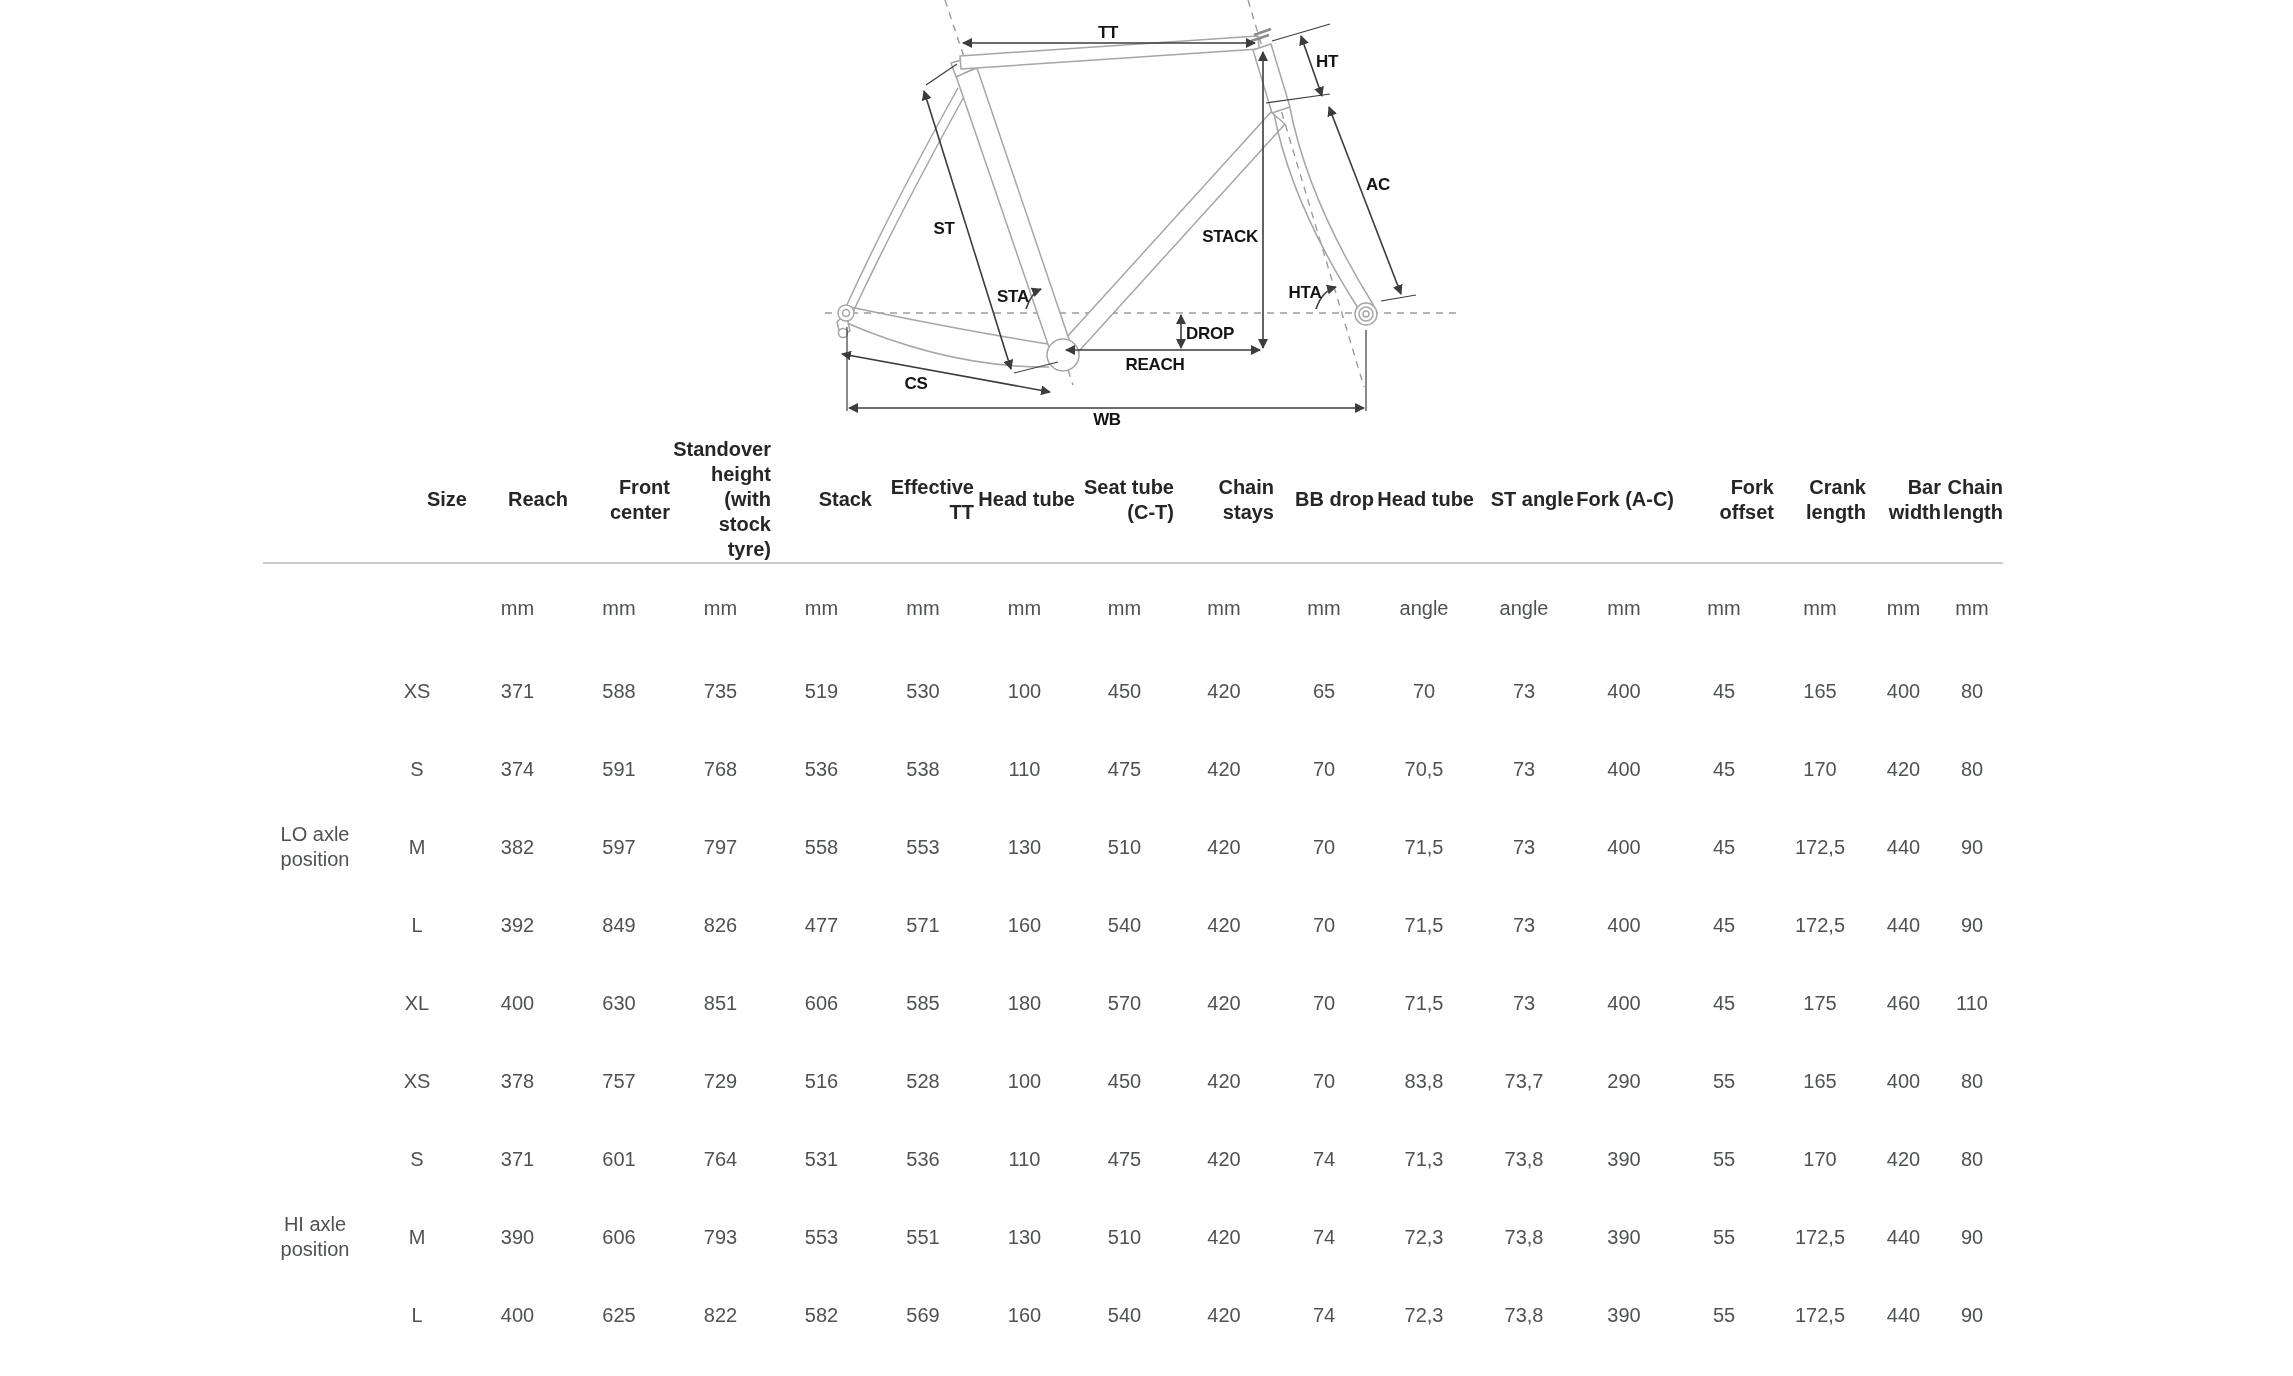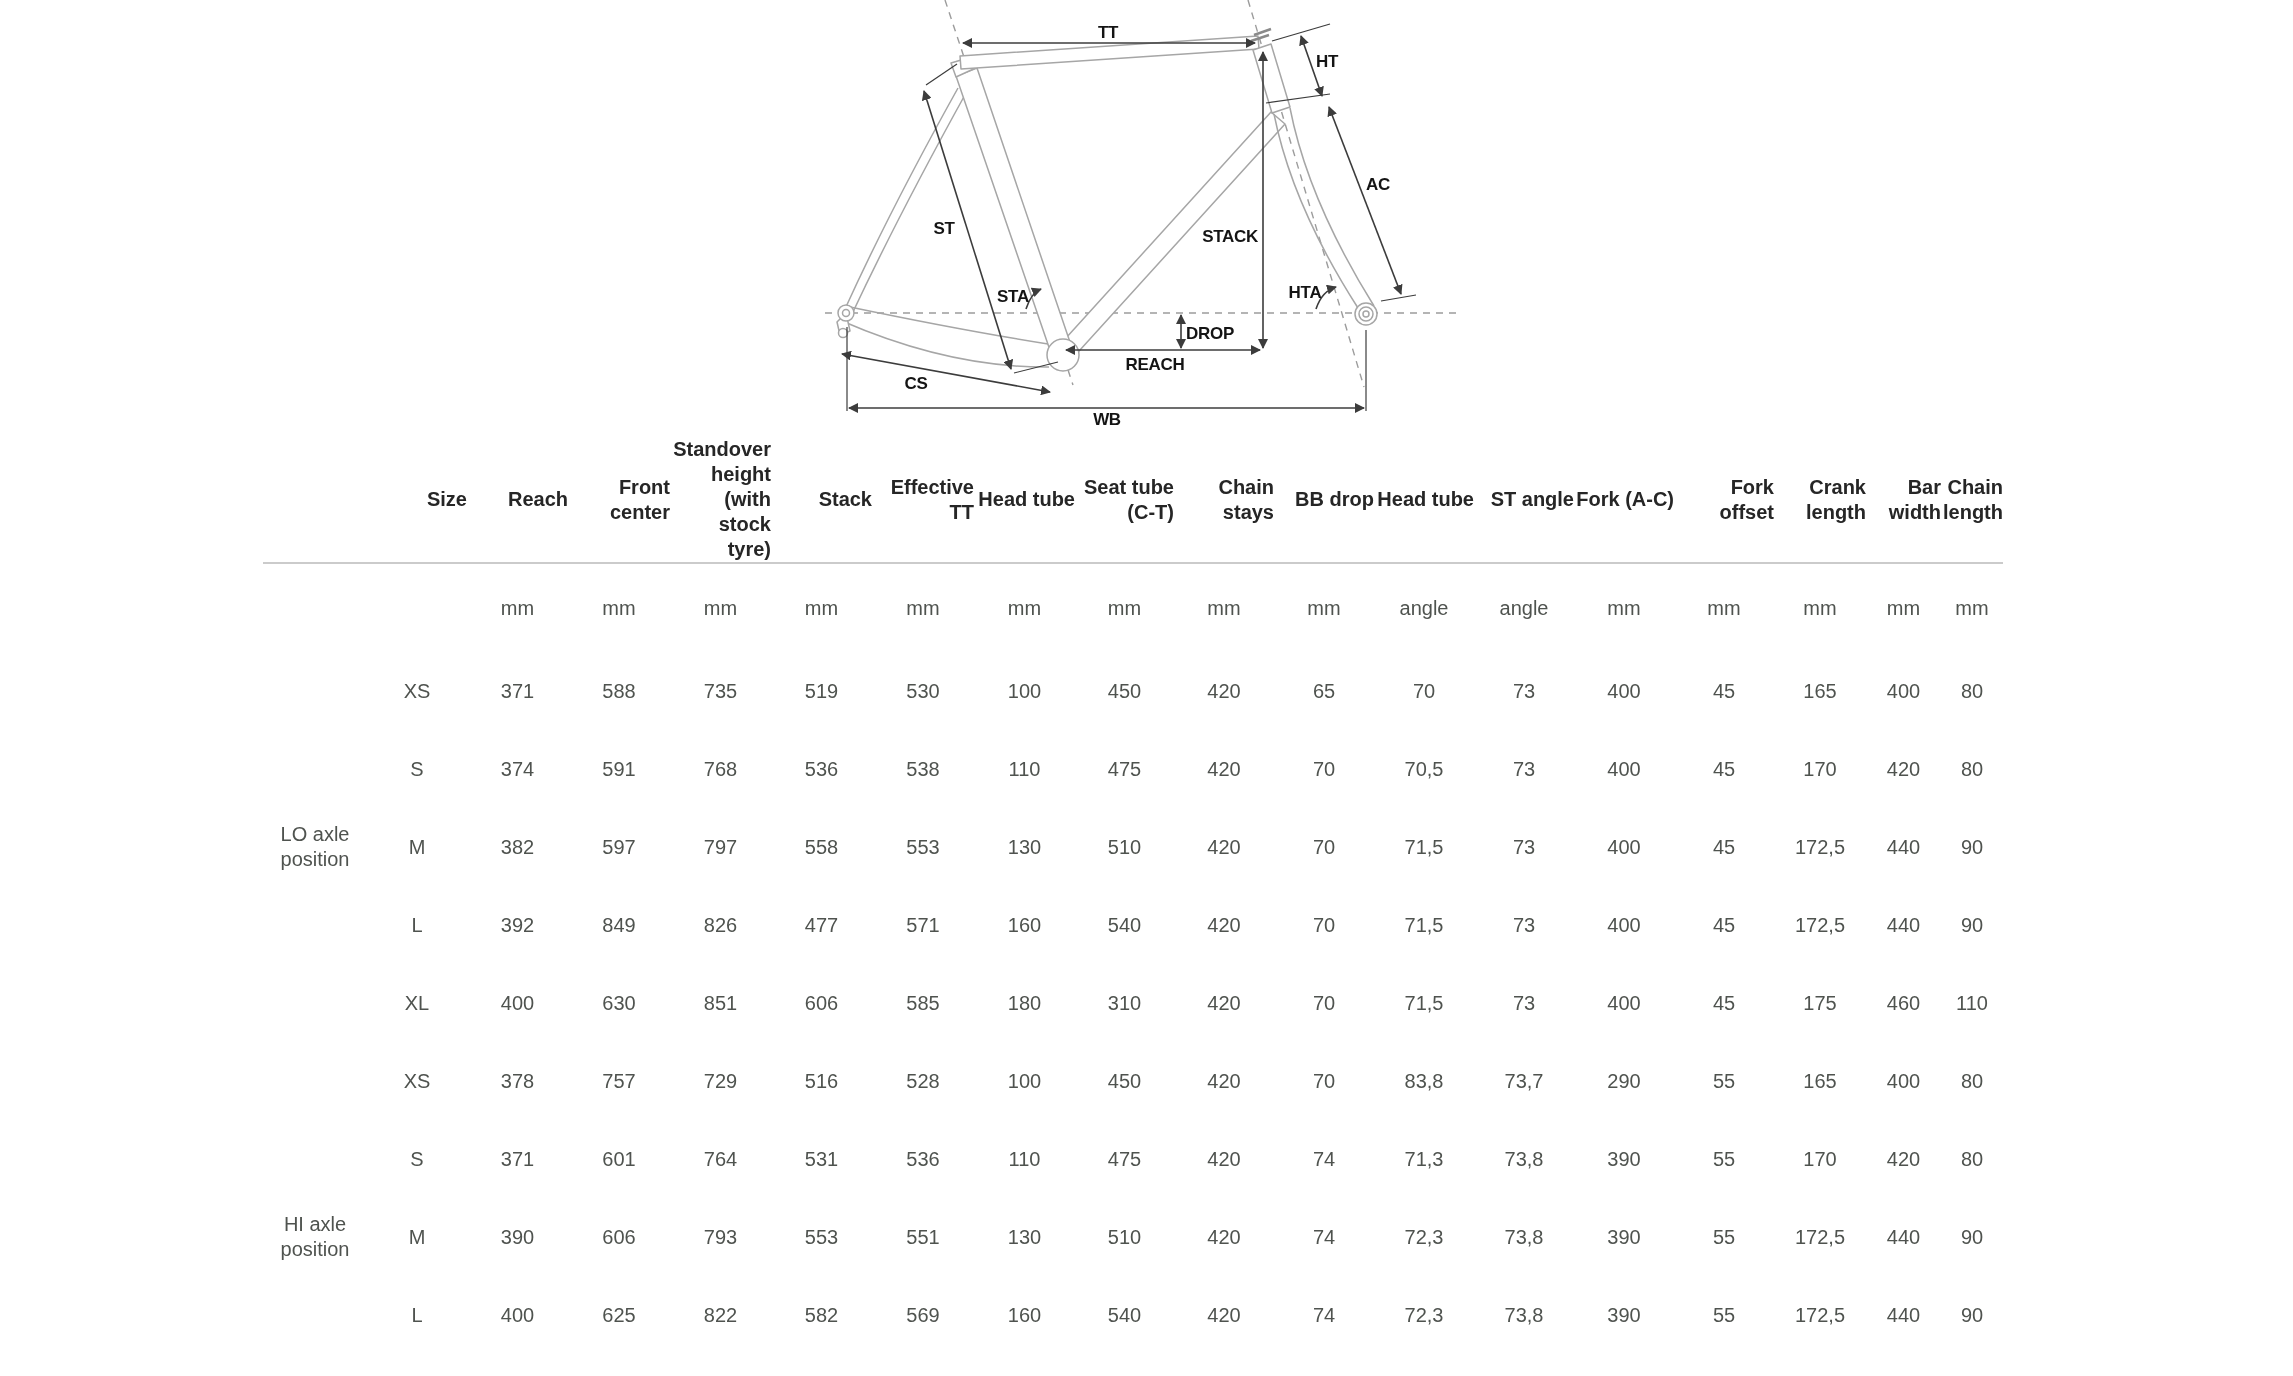--- a/index.html
+++ b/index.html
@@ -254,21 +254,21 @@
         <td>90</td>
       </tr>
       <tr class="data-row">
         <td>XL</td>
         <td>400</td>
         <td>630</td>
         <td>851</td>
         <td>606</td>
         <td>585</td>
         <td>180</td>
-        <td>310</td>
+        <td>570</td>
         <td>420</td>
         <td>70</td>
         <td>71,5</td>
         <td>73</td>
         <td>400</td>
         <td>45</td>
         <td>175</td>
         <td>460</td>
         <td>110</td>
       </tr>

